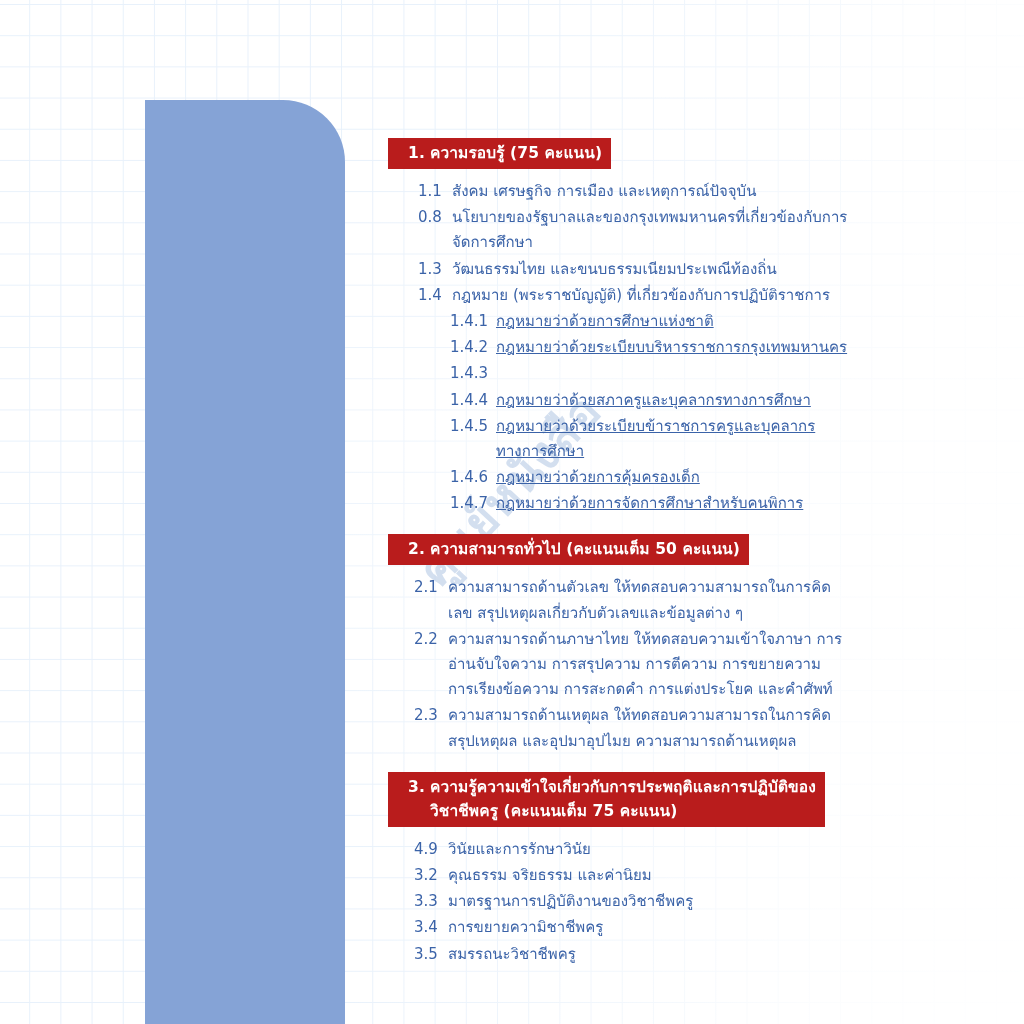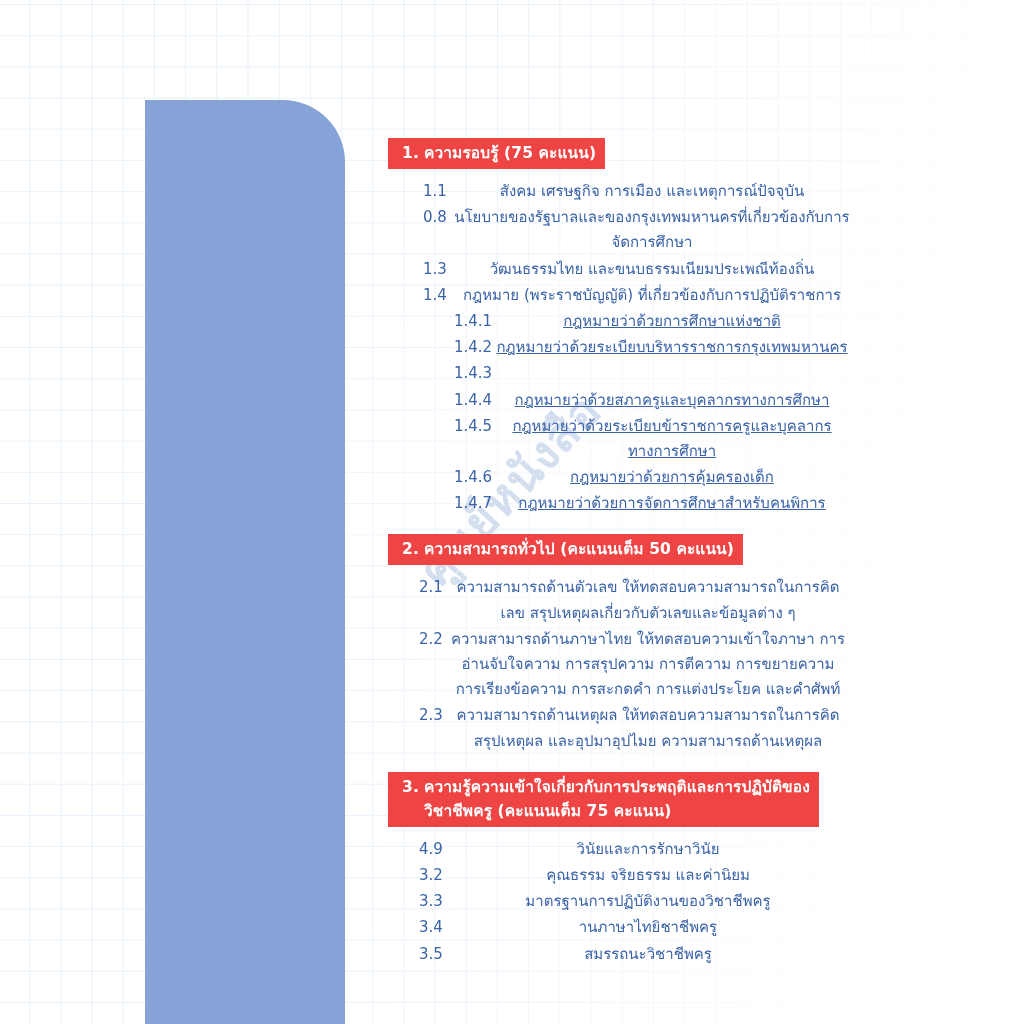--- a/index.html
+++ b/index.html
@@ -86,43 +86,42 @@
     position: absolute;
     left: 388px;
     top: 138px;
     width: 470px;
   }
 
   .section { margin-bottom: 2px; }
 
   .section-heading {
     display: inline-block;
-    background: #ef4444;
+    background: #b91c1c;
     color: #ffffff;
     font-size: 15.5px;
     line-height: 1.55;
     font-weight: bold;
-    padding: 3px 9px 4px 14px;
+    padding: 3px 9px 4px 20px;
     letter-spacing: 0.1px;
     max-width: 438px;
   }
   .section-heading .hnum {
     display: inline-block;
     min-width: 22px;
   }
   .section-heading.two-line {
     white-space: normal;
   }
   .section-heading .hwrap {
     display: inline;
   }
 
   .items {
     margin: 10px 0 18px 0;
-    text-align: center;
   }
 
   .item {
     display: flex;
     align-items: flex-start;
     color: #3b63a8;
     font-size: 15px;
     line-height: 1.68;
     margin-bottom: 1px;
   }
@@ -253,21 +252,21 @@
         <div class="item">
           <span class="num">3.2</span>
           <span class="txt">คุณธรรม จริยธรรม และค่านิยม</span>
         </div>
         <div class="item">
           <span class="num">3.3</span>
           <span class="txt">มาตรฐานการปฏิบัติงานของวิชาชีพครู</span>
         </div>
         <div class="item">
           <span class="num">3.4</span>
-          <span class="txt">านภาษาไทยิชาชีพครู</span>
+          <span class="txt">การขยายความิชาชีพครู</span>
         </div>
         <div class="item">
           <span class="num">3.5</span>
           <span class="txt">สมรรถนะวิชาชีพครู</span>
         </div>
       </div>
     </div>
 
   </div>
 </div>

